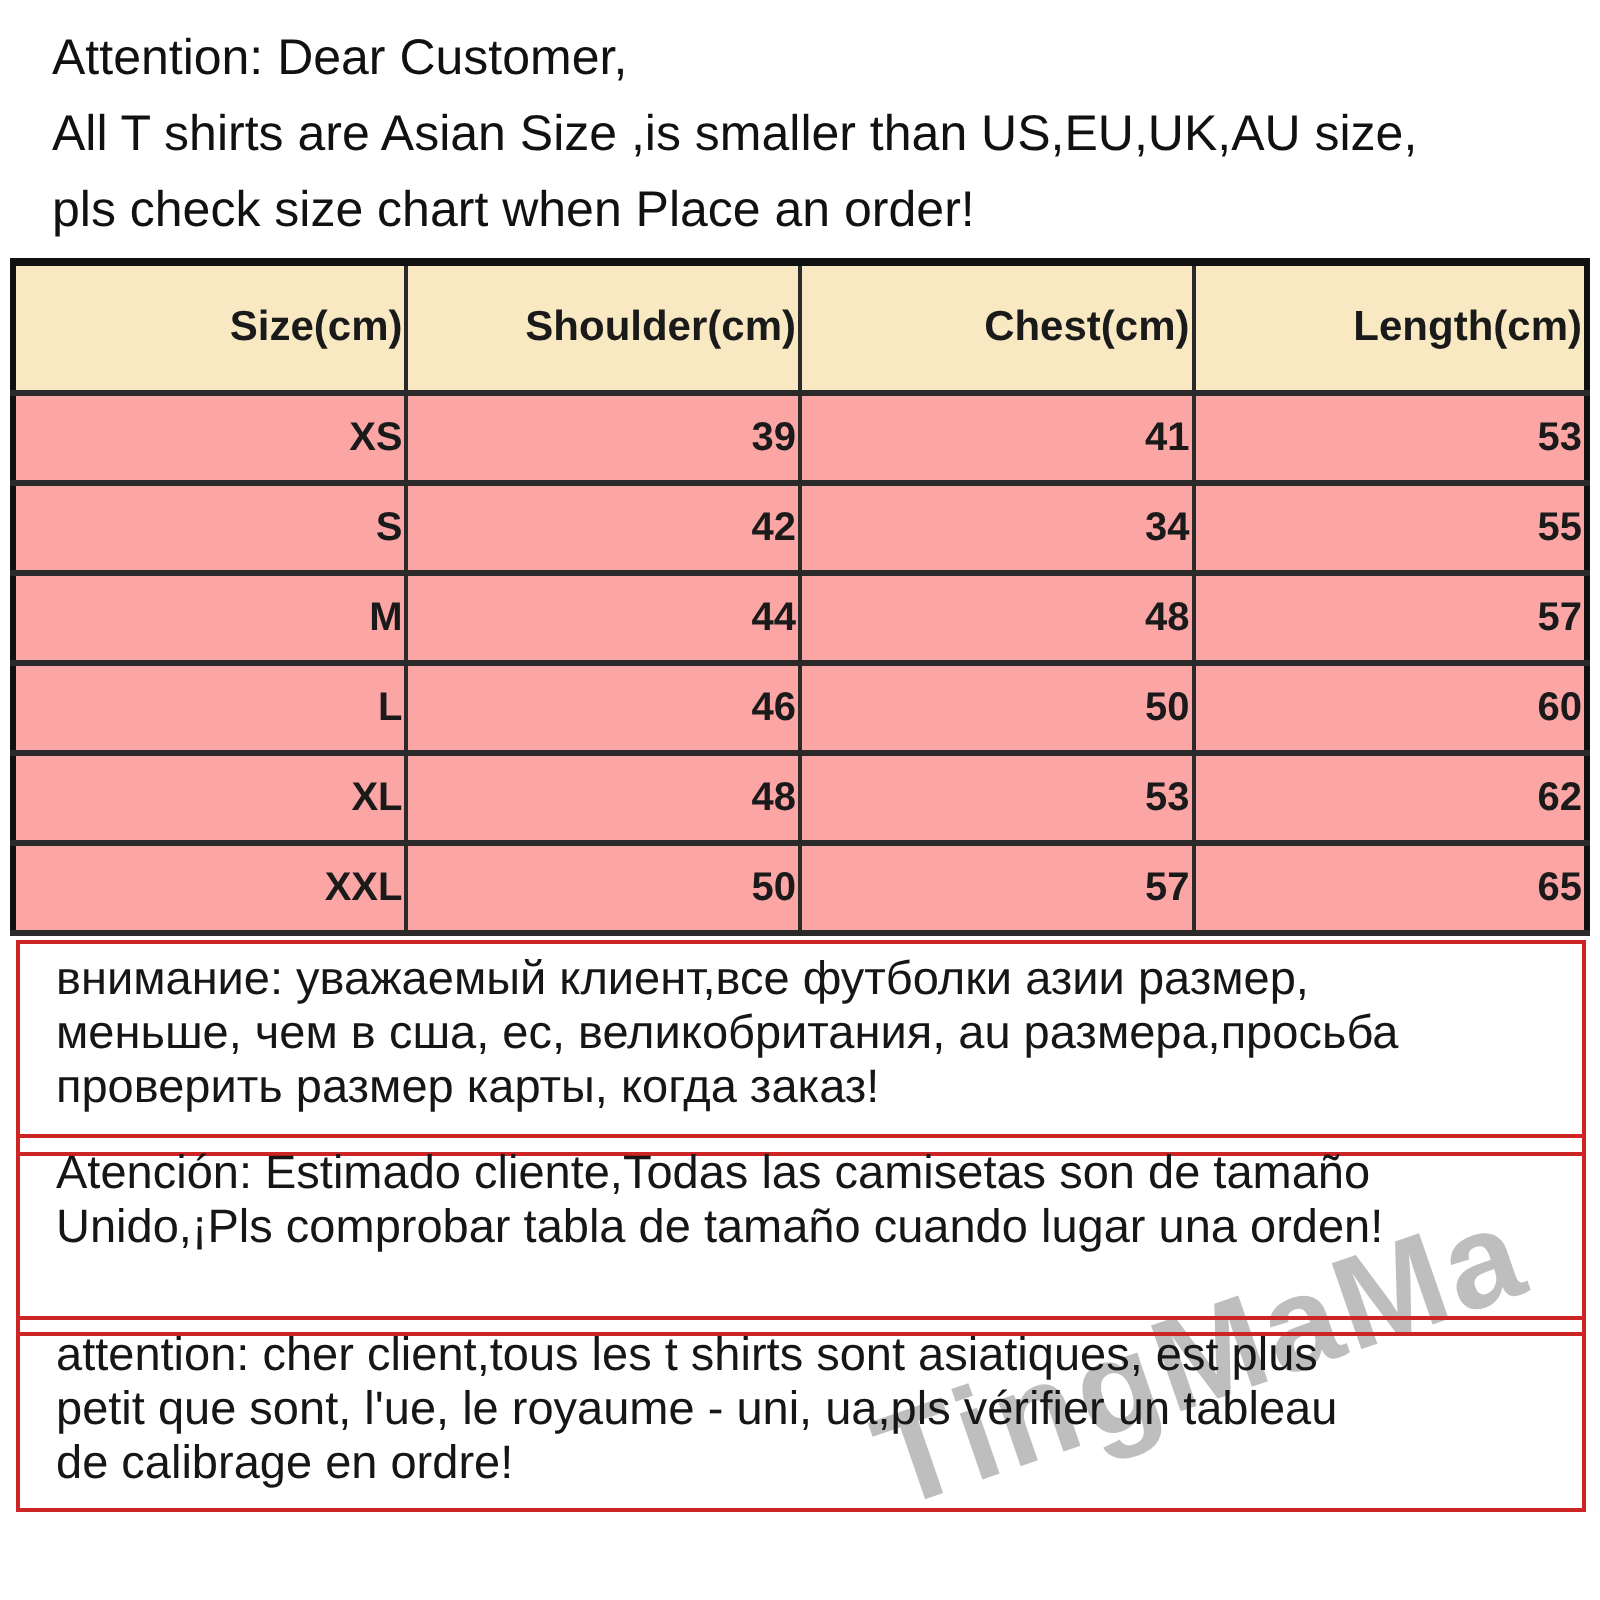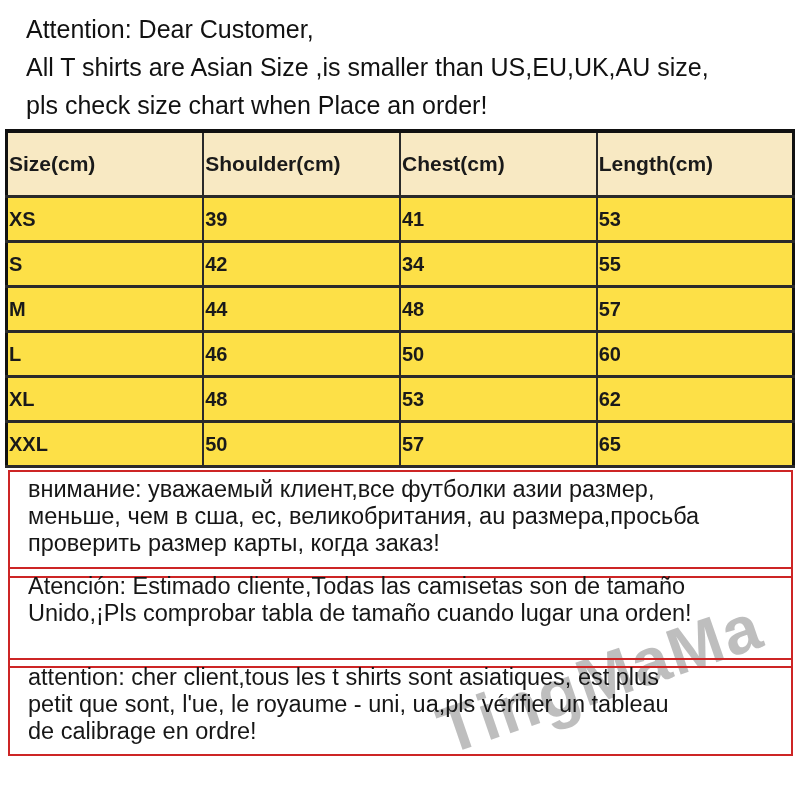--- a/index.html
+++ b/index.html
@@ -36,38 +36,38 @@
     left: 5px;
     width: 790px;
     border-collapse: collapse;
     table-layout: fixed;
     z-index: 2;
     background: transparent;
   }
   table.size-table th,
   table.size-table td {
     border: 2px solid #2a2a2a;
-    text-align: left;
+    text-align: right;
     font-weight: bold;
     color: #1a1a1a;
   }
   table.size-table {
     border: 3px solid #111;
     border-top-width: 4px;
   }
   table.size-table th {
     height: 60px;
     font-size: 21px;
     background: #f8e9c3;
     border-bottom-width: 3px;
   }
   table.size-table td {
     height: 40px;
     font-size: 20px;
-    background: #fde047;
+    background: #fca5a5;
     border-top-width: 3px;
     border-bottom-width: 3px;
   }
 
   
   .notice {
     position: absolute;
     left: 8px;
     width: 785px;
     box-sizing: border-box;

